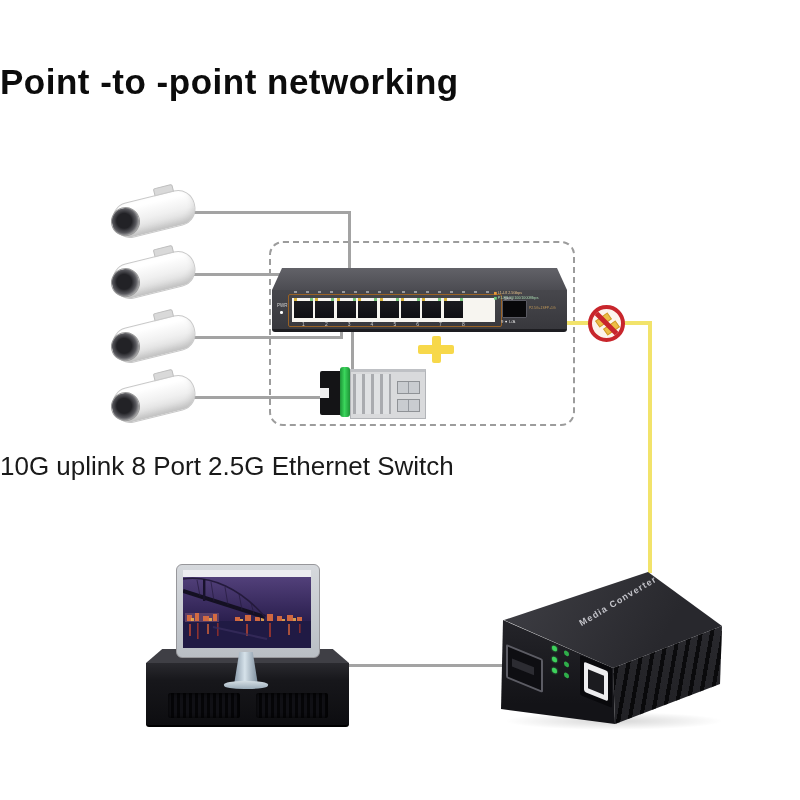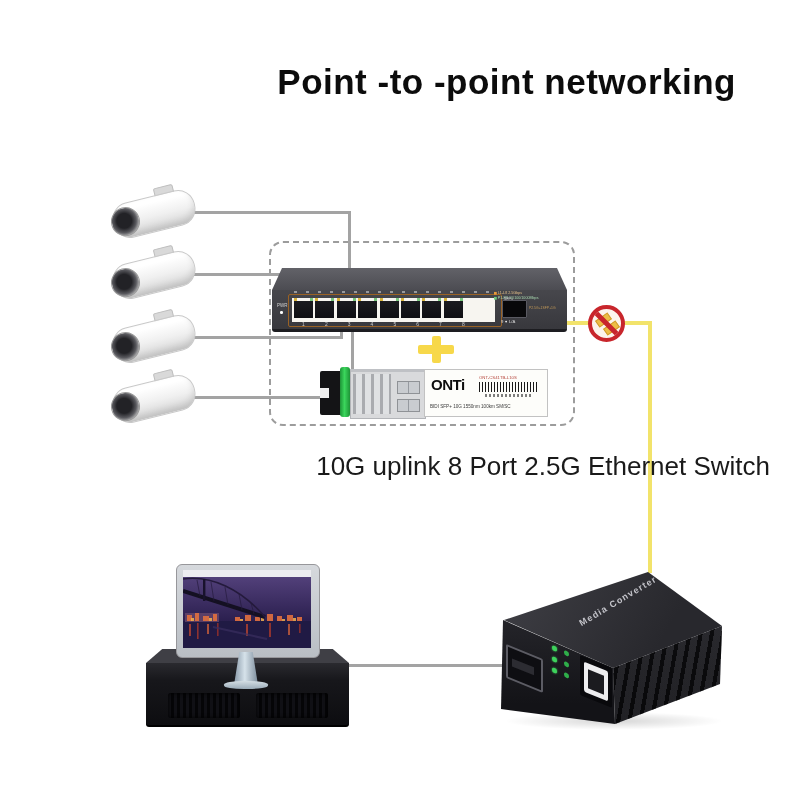--- a/index.html
+++ b/index.html
@@ -1,23 +1,23 @@
 <!DOCTYPE html>
 <html><head>
 <meta charset="utf-8">
 <style>
   html,body{margin:0;padding:0;background:#fff;}
   #canvas{position:relative;width:800px;height:800px;background:#ffffff;overflow:hidden;
           font-family:"Liberation Sans",sans-serif;color:#111;}
   .abs{position:absolute;}
 
   
-  .title{left:0;top:62px;width:736px;text-align:right;font-size:35px;font-weight:bold;
+  .title{left:0;top:62px;width:736px;text-align:left;font-size:35px;font-weight:bold;
          letter-spacing:0.5px;color:#0c0c0c;z-index:7;}
-  .cap1{left:0;top:451px;width:770px;text-align:right;font-size:26px;color:#1a1a1a;z-index:7;}
+  .cap1{left:0;top:451px;width:770px;text-align:left;font-size:26px;color:#1a1a1a;z-index:7;}
   .cap2{left:480px;top:733px;width:260px;text-align:center;font-size:25px;color:#1a1a1a;z-index:7;}
 
   
   .dashed-box{left:269px;top:241px;width:302px;height:181px;border:2px dashed #9c9c9c;
               border-radius:14px;z-index:1;}
 
   
   .gline{background:#a3a3a3;z-index:2;}
   .yline{background:#f2e36b;z-index:2;}
 
@@ -266,27 +266,20 @@
     <div class="v"></div>
   </div>
 
   <div class="abs sfp">
     <div class="sfp-conn"></div>
     <div class="sfp-bail"></div>
     <div class="sfp-body">
       <div class="sfp-ridges"></div>
       <div class="sfp-sq" style="top:9px"></div>
       <div class="sfp-sq" style="top:27px"></div>
-    </div>
-    <div class="sfp-label">
-      <span class="onti-brand">ONTi</span>
-      <span class="onti-model">ONT-CS41TB-L10S</span>
-      <div class="onti-barcode"></div>
-      <div class="onti-sub"></div>
-      <span class="onti-spec">BIDI SFP+ 10G 1550nm 100km SM/SC</span>
     </div>
   </div>
 
   <div class="abs cap1">10G uplink 8 Port 2.5G Ethernet Switch</div>
 
   <div class="abs no-sign">
     <span class="bit b1"></span>
     <span class="bit b2"></span>
     <span class="slash"></span>
   </div>

